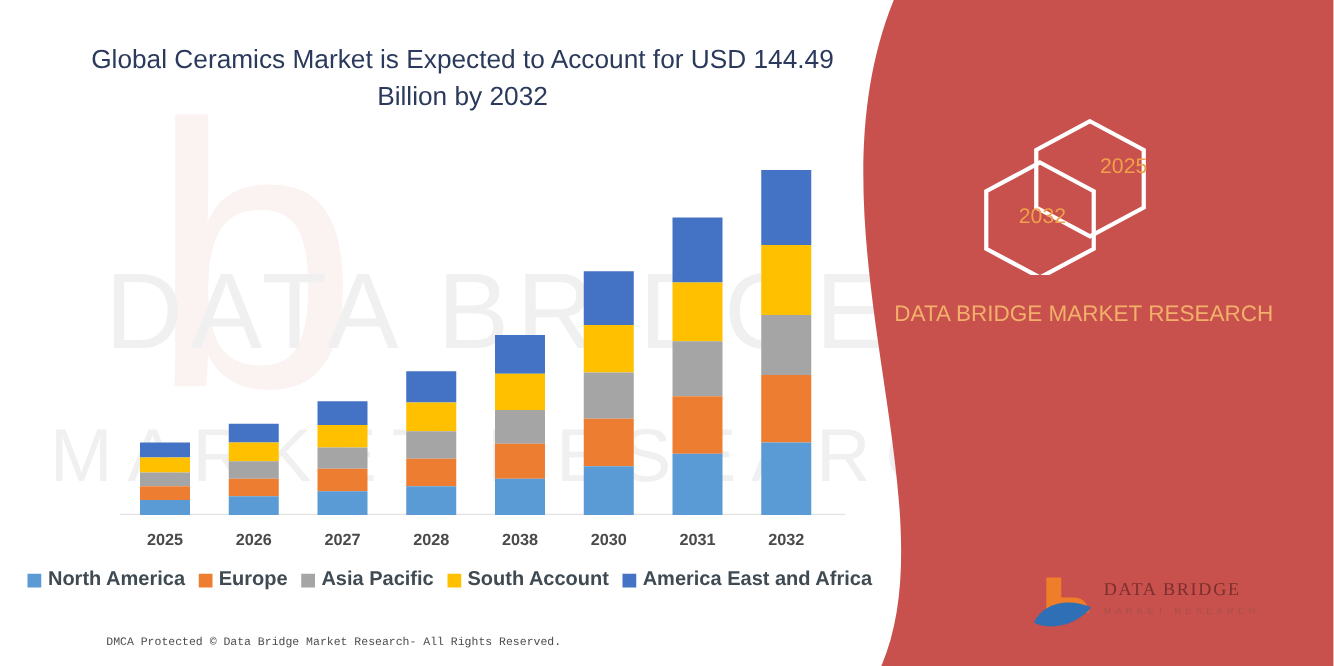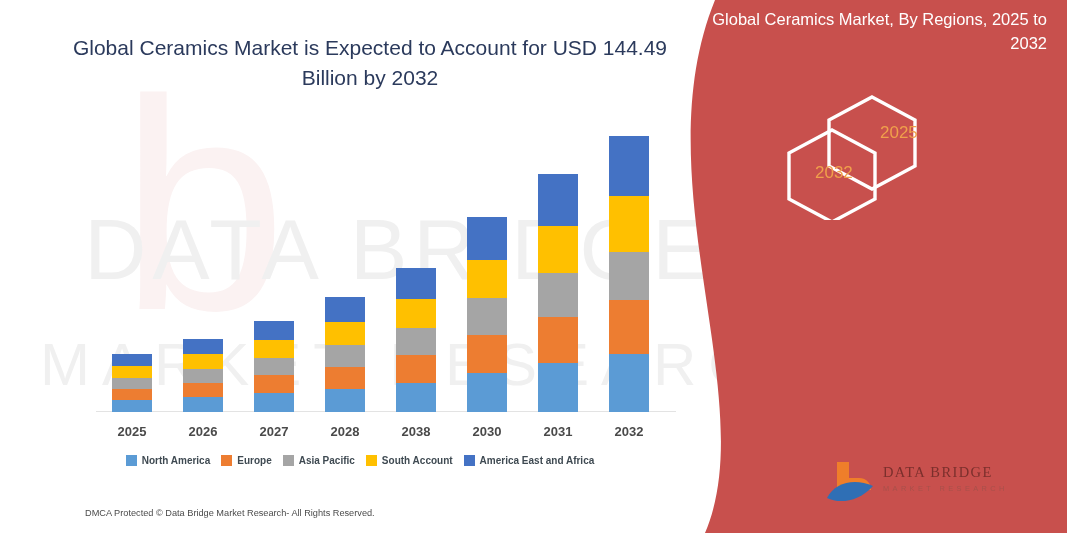--- a/index.html
+++ b/index.html
@@ -102,34 +102,34 @@
     left: 0; top: 455px;
     width: 720px;
     display: flex;
     justify-content: center;
     align-items: center;
     gap: 11px;
   }
   .legend-item { display: flex; align-items: center; gap: 5px; }
   .legend-swatch { width: 11px; height: 11px; display: block; }
   .legend-label {
-    font-size: 10px;
+    font-size: 16px;
     font-weight: bold;
     color: #3f4a52;
     font-family: "Liberation Sans", sans-serif;
     white-space: nowrap;
   }
 
   .footer {
     position: absolute;
     left: 85px; top: 508px;
     width: 600px;
     display: flex;
     justify-content: space-between;
-    font-family: Liberation Sans, sans-serif;
+    font-family: Liberation Mono, monospace;
     font-size: 9.2px;
     color: #4b4b4b;
   }
 
   
   .right-panel {
     position: absolute;
     right: 0; top: 0;
     width: 400px; height: 533px;
     z-index: 3;
@@ -318,31 +318,31 @@
       <span>DMCA Protected © Data Bridge Market Research-  All Rights Reserved.</span>
     </div>
   </div>
 
   <div class="right-panel">
     <svg class="right-shape" viewBox="0 0 400 533" preserveAspectRatio="none">
       <path id="panel-path" d="M 48 0 L 400 0 L 400 533 L 38 533 C 95 400 -25 180 48 0 Z" fill="#c8504d"></path>
     </svg>
 
     <div class="right-content">
-      <div class="panel-title">Global Ceramics Market, By Regions, 2025 to 2032</div>
 
       <div class="hexes">
         <svg width="190" height="125" viewBox="0 0 190 125">
           <polygon points="95,2 138,25 138,71 95,94 52,71 52,25" fill="none" stroke="#ffffff" stroke-width="3.4"></polygon>
           <polygon points="55,35 98,58 98,104 55,127 12,104 12,58" fill="none" stroke="#ffffff" stroke-width="3.4"></polygon>
         </svg>
         <span class="hex-label newer">2025</span>
         <span class="hex-label older">2032</span>
       </div>
 
+      <div class="brand-text">DATA BRIDGE MARKET RESEARCH</div>
 
       <div class="logo">
         <svg width="56" height="44" viewBox="0 0 56 44">
           <path d="M12 2 L24 2 L24 18 L34 18 C42 18 46 24 46 30 L34 30 C34 26 31 25 27 25 L24 25 L24 40 L12 40 Z" fill="#ef7e2a"></path>
           <path d="M2 38 C10 22 30 18 48 26 C34 42 14 44 2 38 Z" fill="#2f6fb5"></path>
         </svg>
         <span class="logo-name">DATA BRIDGE</span>
         <span class="logo-sub">MARKET RESEARCH</span>
       </div>
     </div>

